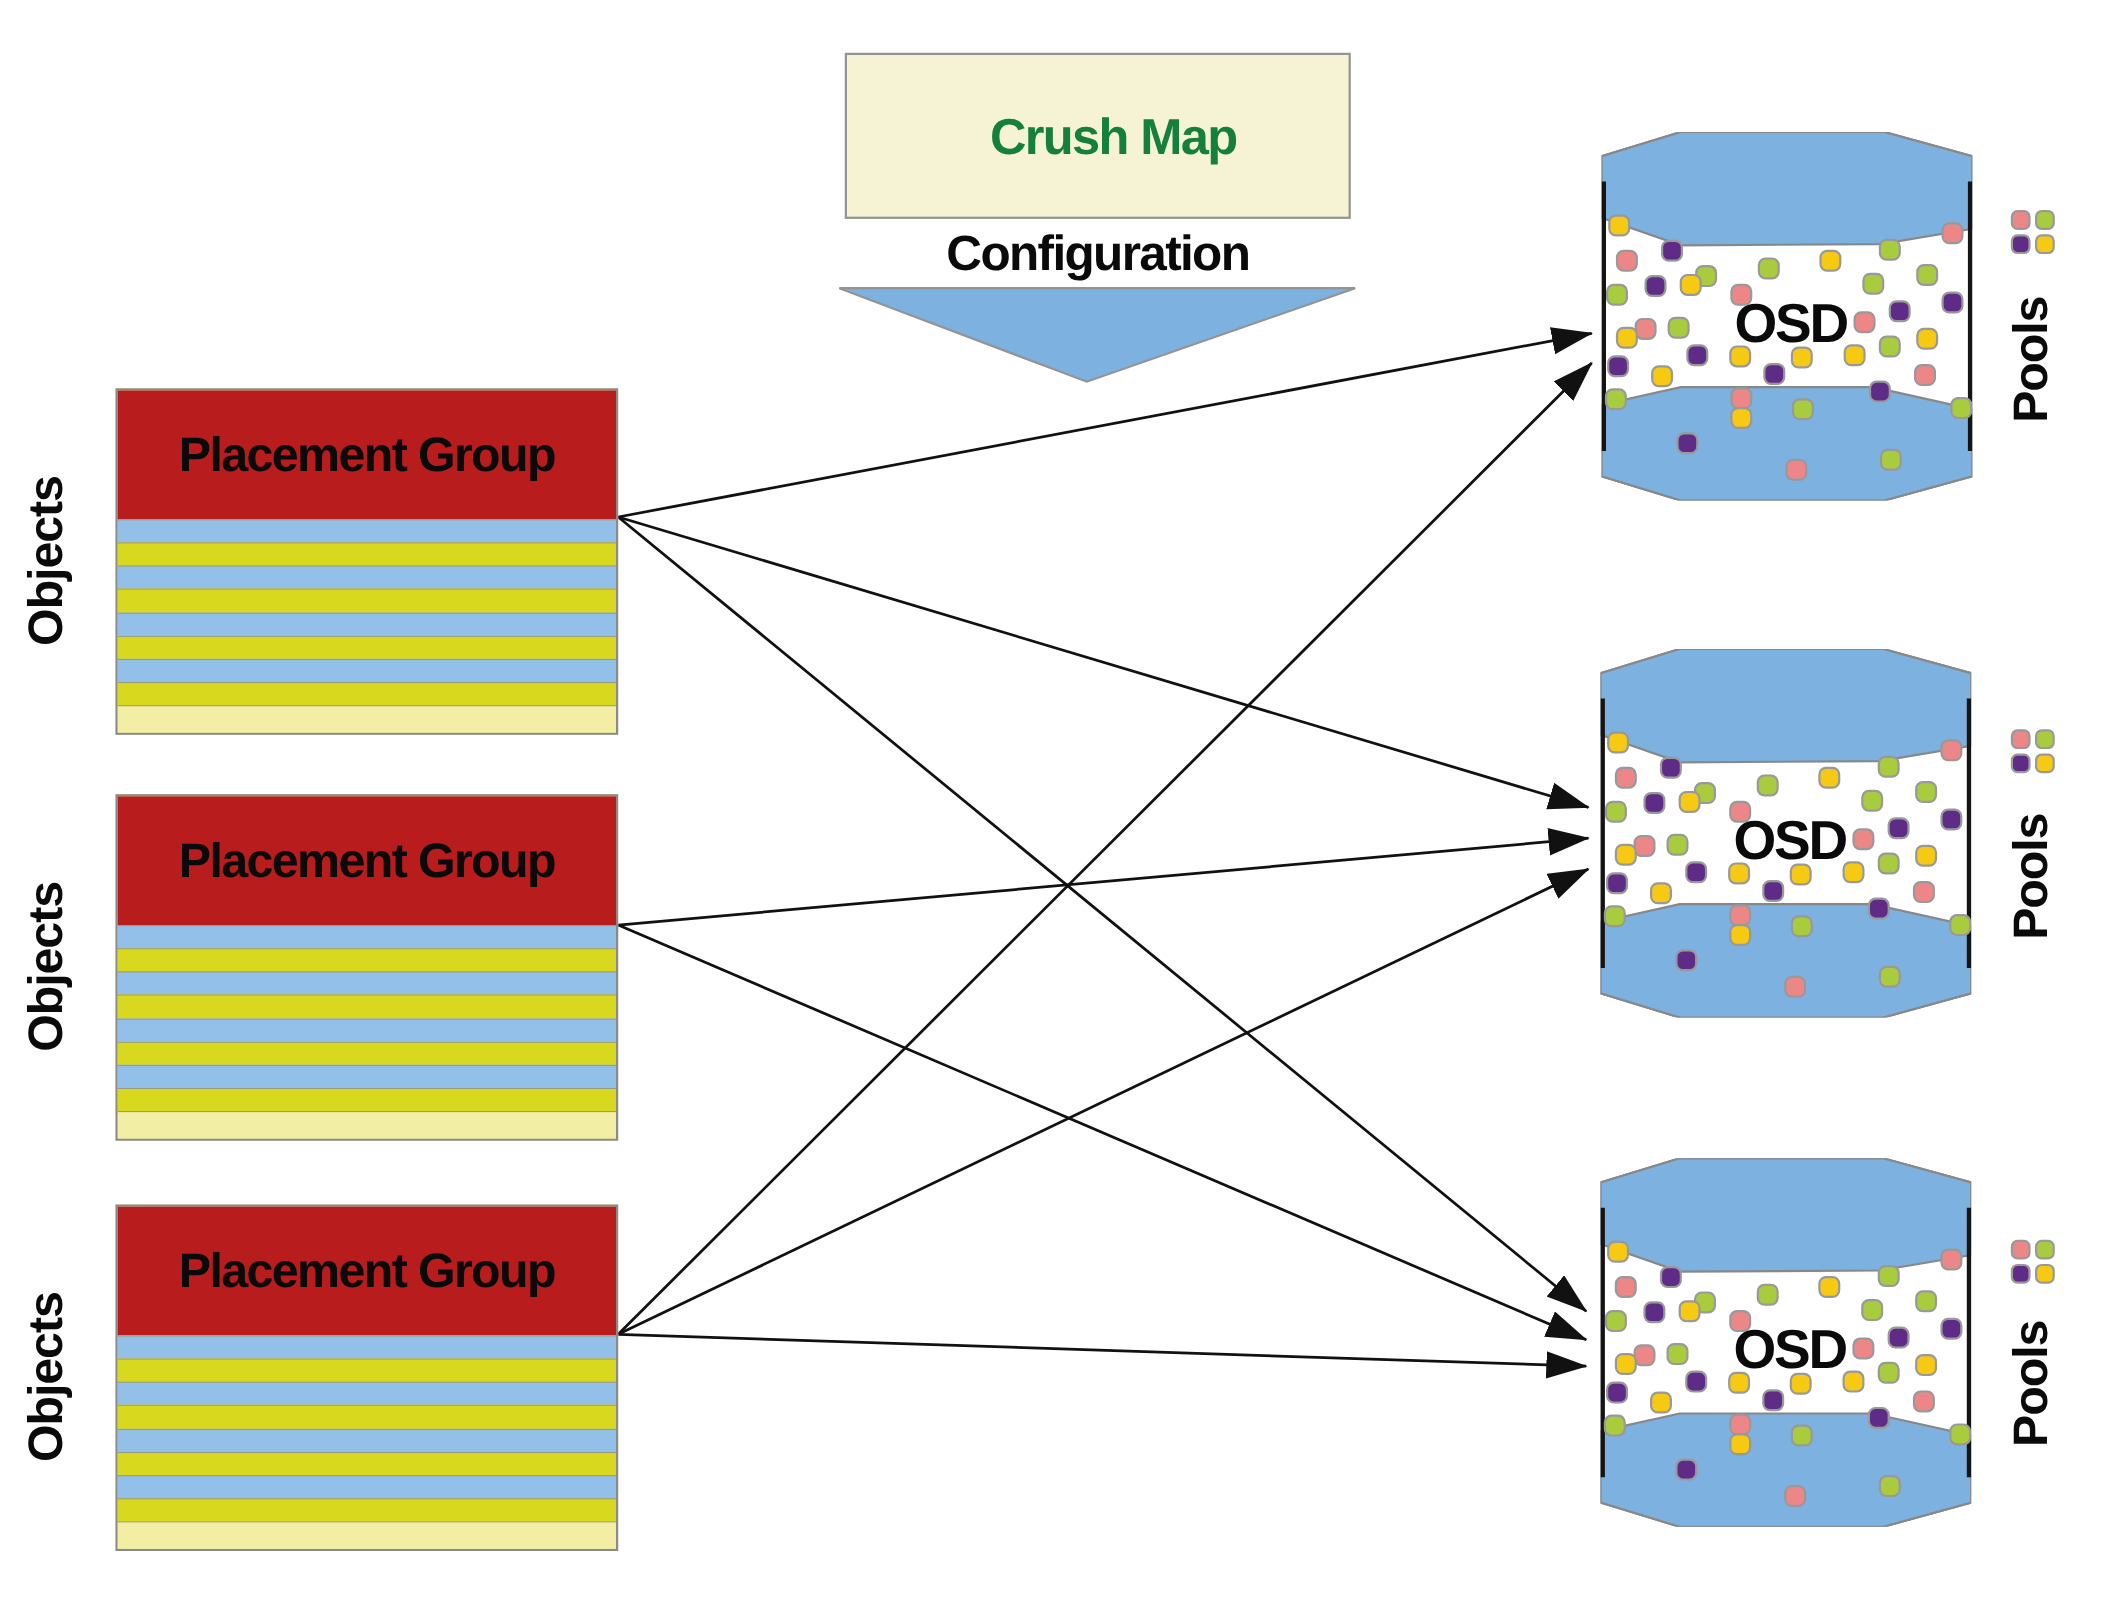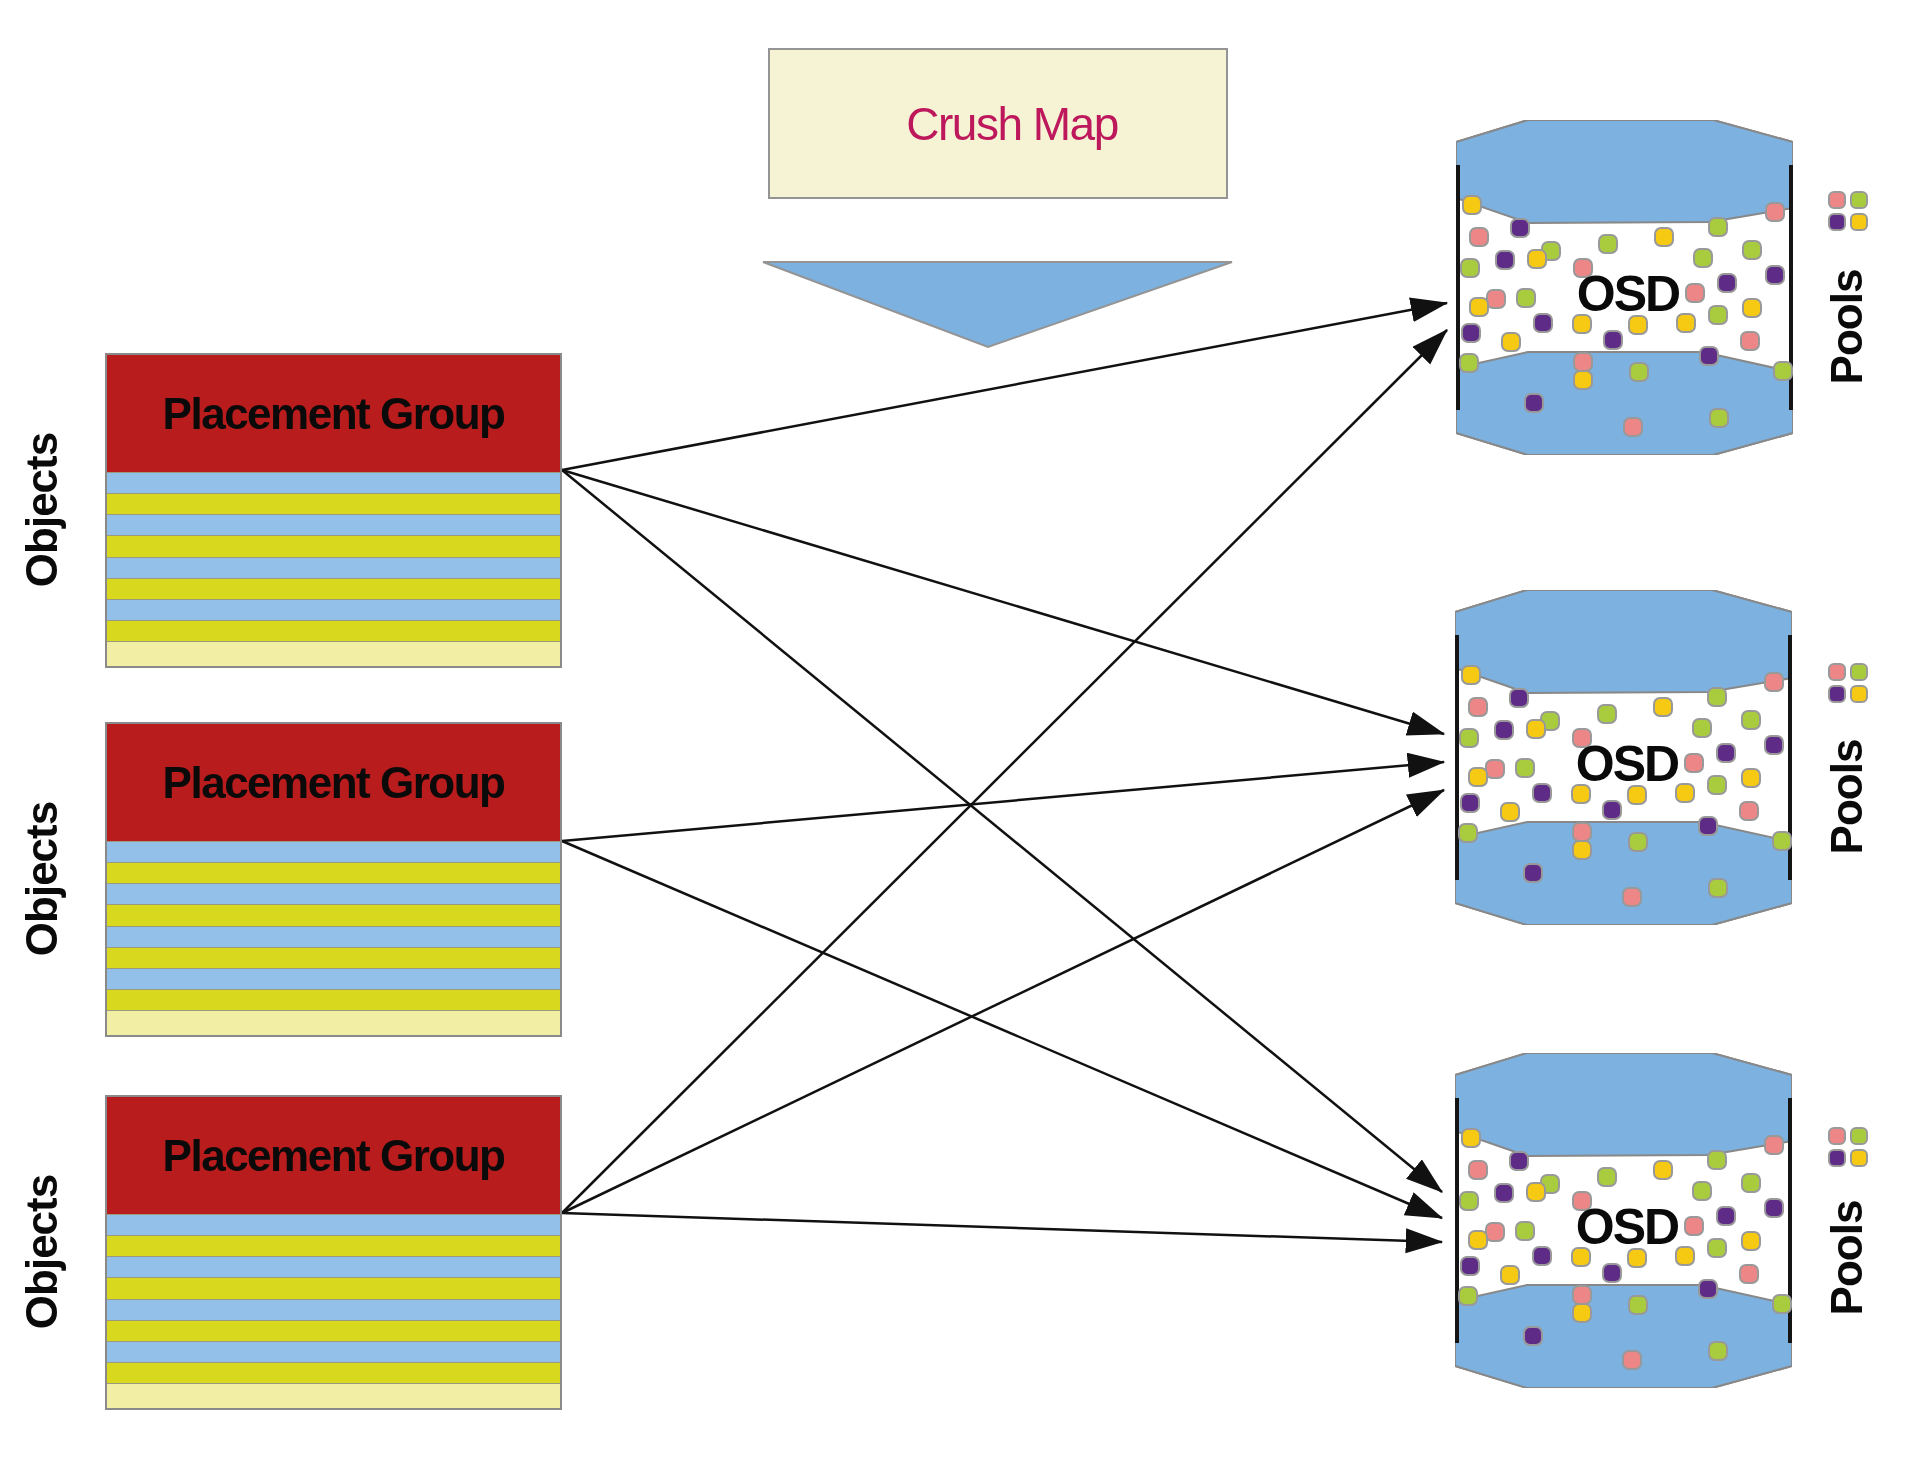--- a/index.html
+++ b/index.html
@@ -5,21 +5,21 @@
   html,body{margin:0;padding:0;background:#fff;}
   body{width:1920px;height:1460px;position:relative;overflow:hidden;
        font-family:"Liberation Sans", sans-serif;}
   .canvas{position:absolute;inset:0;}
   svg.overlay{position:absolute;left:0;top:0;pointer-events:none;}
 
   
   .crush-box{position:absolute;left:768px;top:48px;width:460px;height:151px;
     background:#f6f3d4;border:2px solid #949494;box-sizing:border-box;
     display:flex;align-items:center;justify-content:center;}
-  .crush-box span{font-size:46px;font-weight:normal;letter-spacing:-1.5px;color:#be185d;margin-left:28px;}
+  .crush-box span{font-size:46px;font-weight:bold;letter-spacing:-1.5px;color:#15803d;margin-left:28px;}
 
   .config-label{position:absolute;left:768px;top:204px;width:460px;text-align:center;
     font-size:45px;font-weight:bold;letter-spacing:-1.5px;color:#0a0a0a;}
 
   
   .pg{position:absolute;left:105px;width:457px;height:315px;
     border:2px solid #8a8a8a;box-sizing:border-box;display:flex;flex-direction:column;
     background:#f2efa4;}
   .pg-header{height:117px;display:flex;align-items:center;justify-content:center;background:#b91c1c;}
   .pg-header span{font-size:44px;font-weight:bold;letter-spacing:-1.5px;color:#0a0a0a;}
@@ -65,20 +65,21 @@
         <line x1="562" y1="1213" x2="1444" y2="790" stroke="#111111" stroke-width="2.5" marker-end="url(#ah)"></line>
         <line x1="562" y1="1213" x2="1442" y2="1242" stroke="#111111" stroke-width="2.5" marker-end="url(#ah)"></line>
       </g>
 
     <polygon points="763,262 1232,262 988,347" fill="#7cb1e0" stroke="#949494" stroke-width="2"></polygon>
   </svg>
 
   <div class="crush-box">
     <span>Crush Map</span>
   </div>
+  <div class="config-label">Configuration</div>
 
   <div class="pg" style="top:353px">
     <div class="pg-header">
       <span>Placement Group</span>
     </div>
     <div class="pg-stripes">
         <div class="stripe blue"></div>
         <div class="stripe chartreuse"></div>
         <div class="stripe blue"></div>
         <div class="stripe chartreuse"></div>

